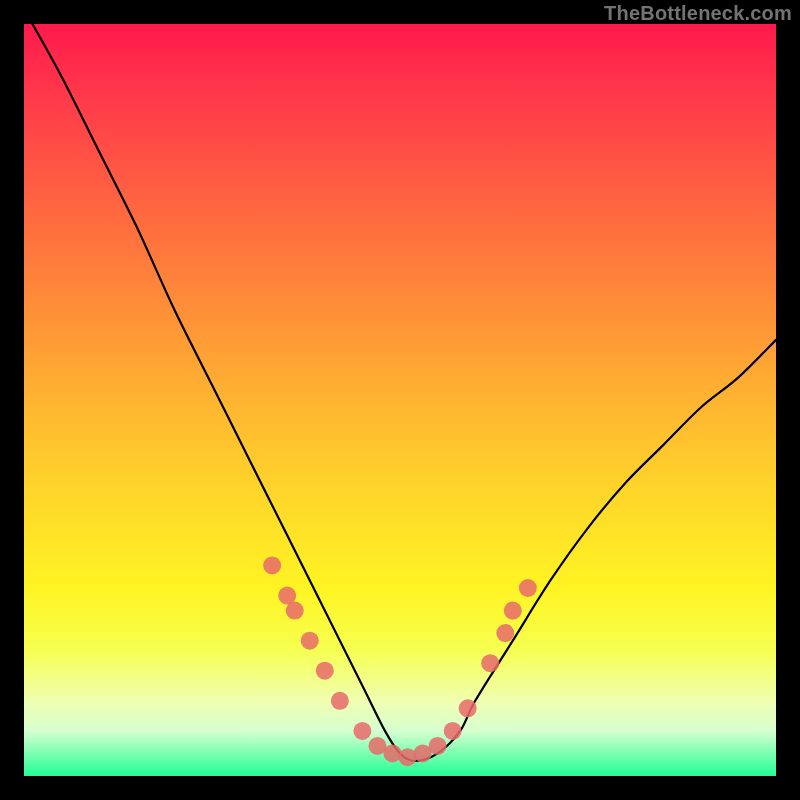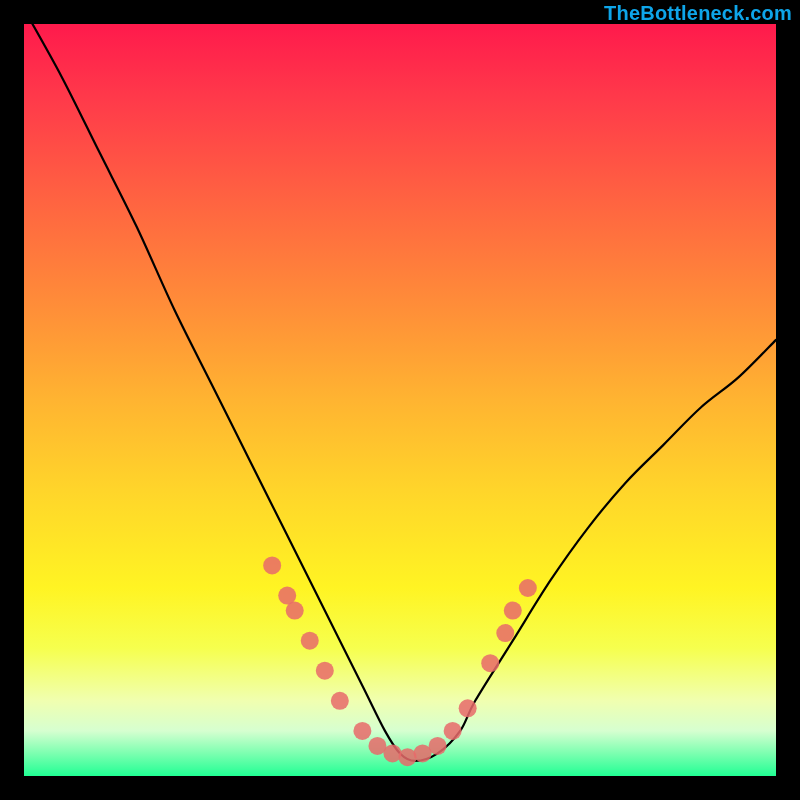--- a/index.html
+++ b/index.html
@@ -31,21 +31,21 @@
       #21ff94 100%
     );
   }
   .watermark {
     position: absolute;
     top: 2px;
     right: 8px;
     font-family: Arial, Helvetica, sans-serif;
     font-size: 20px;
     font-weight: 600;
-    color: #0ea5e9;
+    color: #737373;
     letter-spacing: 0.2px;
     user-select: none;
   }
   svg.curve {
     position: absolute;
     left: 0; top: 0;
     width: 100%;
     height: 100%;
   }
 </style>

